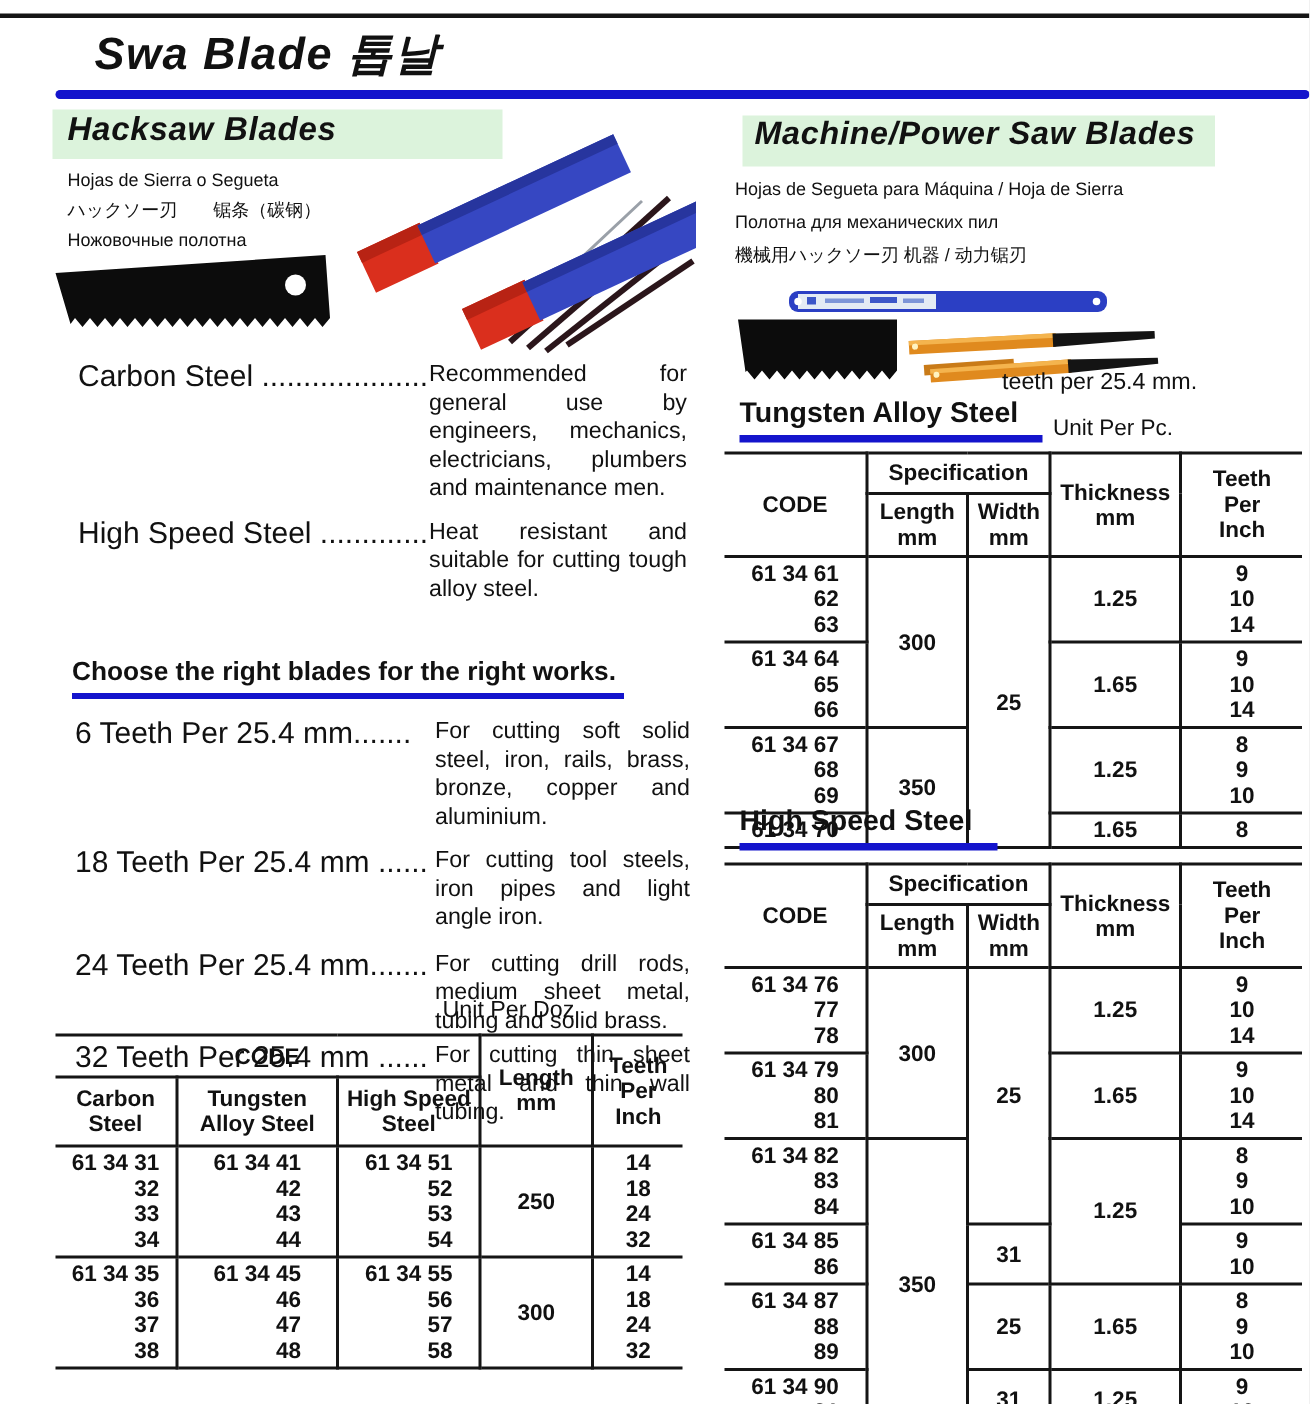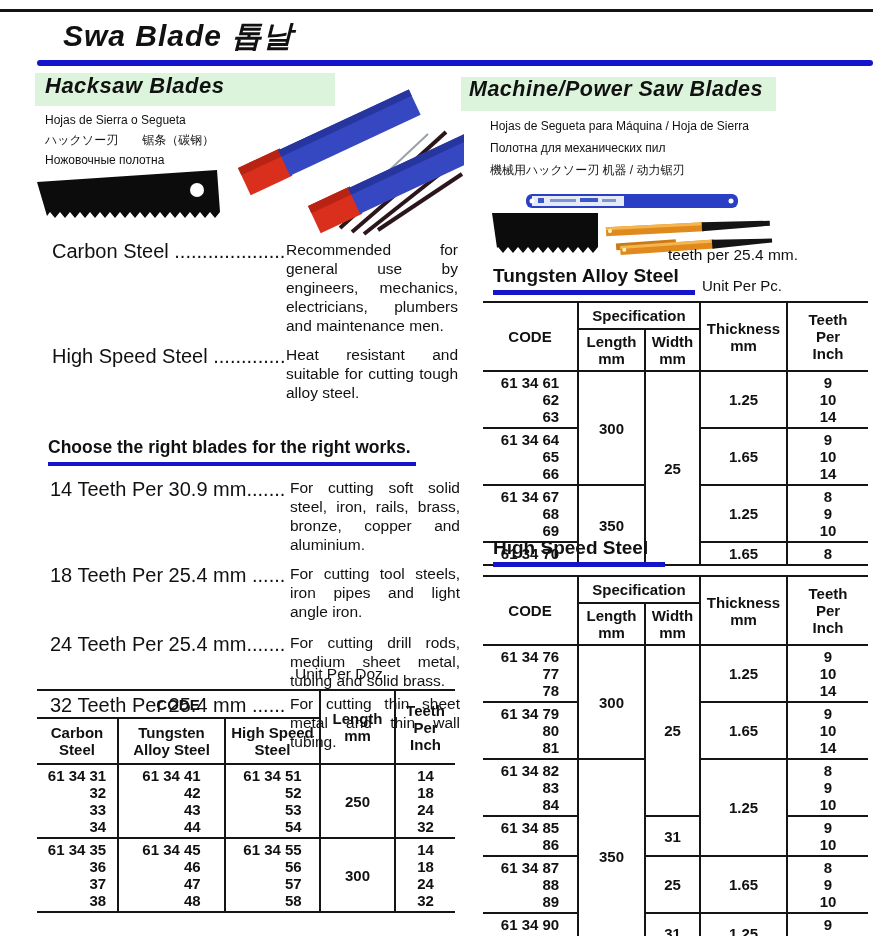--- a/index.html
+++ b/index.html
@@ -103,21 +103,21 @@
     </div>
   </div>
 
   <div class="abs" style="left:48px; top:437px;">
     <div class="choose-title">Choose the right blades for the right works.</div>
     <div class="blue-underline" style="width:368px;"></div>
   </div>
 
   <div class="abs def-list" style="left:50px; top:478px; width:410px;">
     <div class="item" style="grid-template-columns:196px 1fr;">
-      <span class="term">14 Teeth Per 30.9 mm.......</span>
+      <span class="term">6 Teeth Per 25.4 mm.......</span>
       <span class="desc">For cutting soft solid steel, iron, rails, brass, bronze, copper and aluminium.</span>
     </div>
     <div class="item" style="grid-template-columns:196px 1fr; margin-bottom:12px;">
       <span class="term">18 Teeth Per 25.4 mm ......</span>
       <span class="desc">For cutting tool steels, iron pipes and light angle iron.</span>
     </div>
     <div class="item" style="grid-template-columns:196px 1fr; margin-bottom:4px;">
       <span class="term">24 Teeth Per 25.4 mm.......</span>
       <span class="desc">For cutting drill rods, medium sheet metal, tubing and solid brass.</span>
     </div>
@@ -188,21 +188,21 @@
 58</span></td>
       <td>300</td>
       <td>14
 18
 24
 32</td>
     </tr>
   </tbody>
     </table>
 
-  <div class="abs section-bar" style="left:461px; top:77px; width:315px; height:34px;">
+  <div class="abs section-bar" style="left:495px; top:77px; width:315px; height:34px;">
     <span class="bar-label" style="font-size:21.5px; padding-left:8px;">Machine/Power Saw Blades</span>
   </div>
 
   <div class="abs subtitles" style="left:490px; top:115px; line-height:22px;">
     <div>Hojas de Segueta para Máquina / Hoja de Sierra</div>
     <div>Полотна для механических пил</div>
     <div>機械用ハックソー刃 机器 / 动力锯刃</div>
   </div>
 
   <svg class="abs" style="left:488px; top:185px;" width="285" height="76" viewBox="0 0 285 76">

